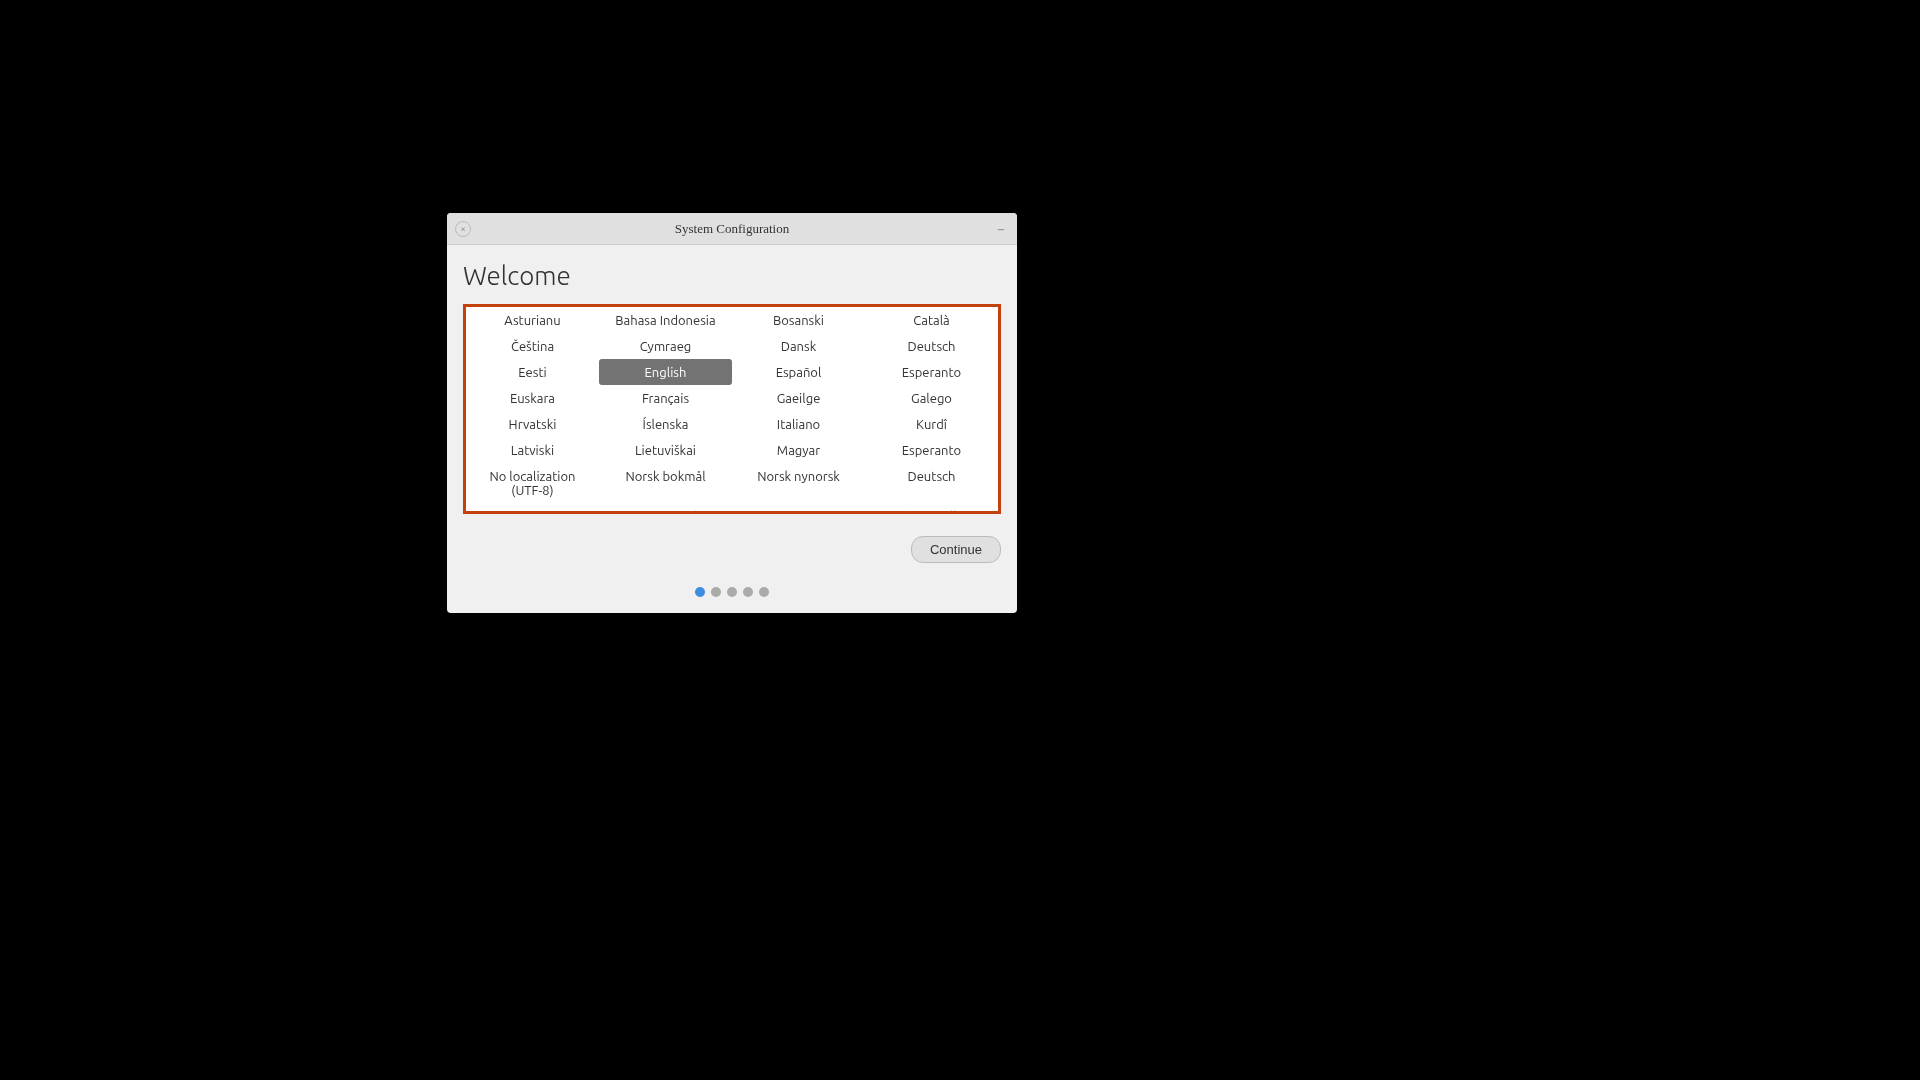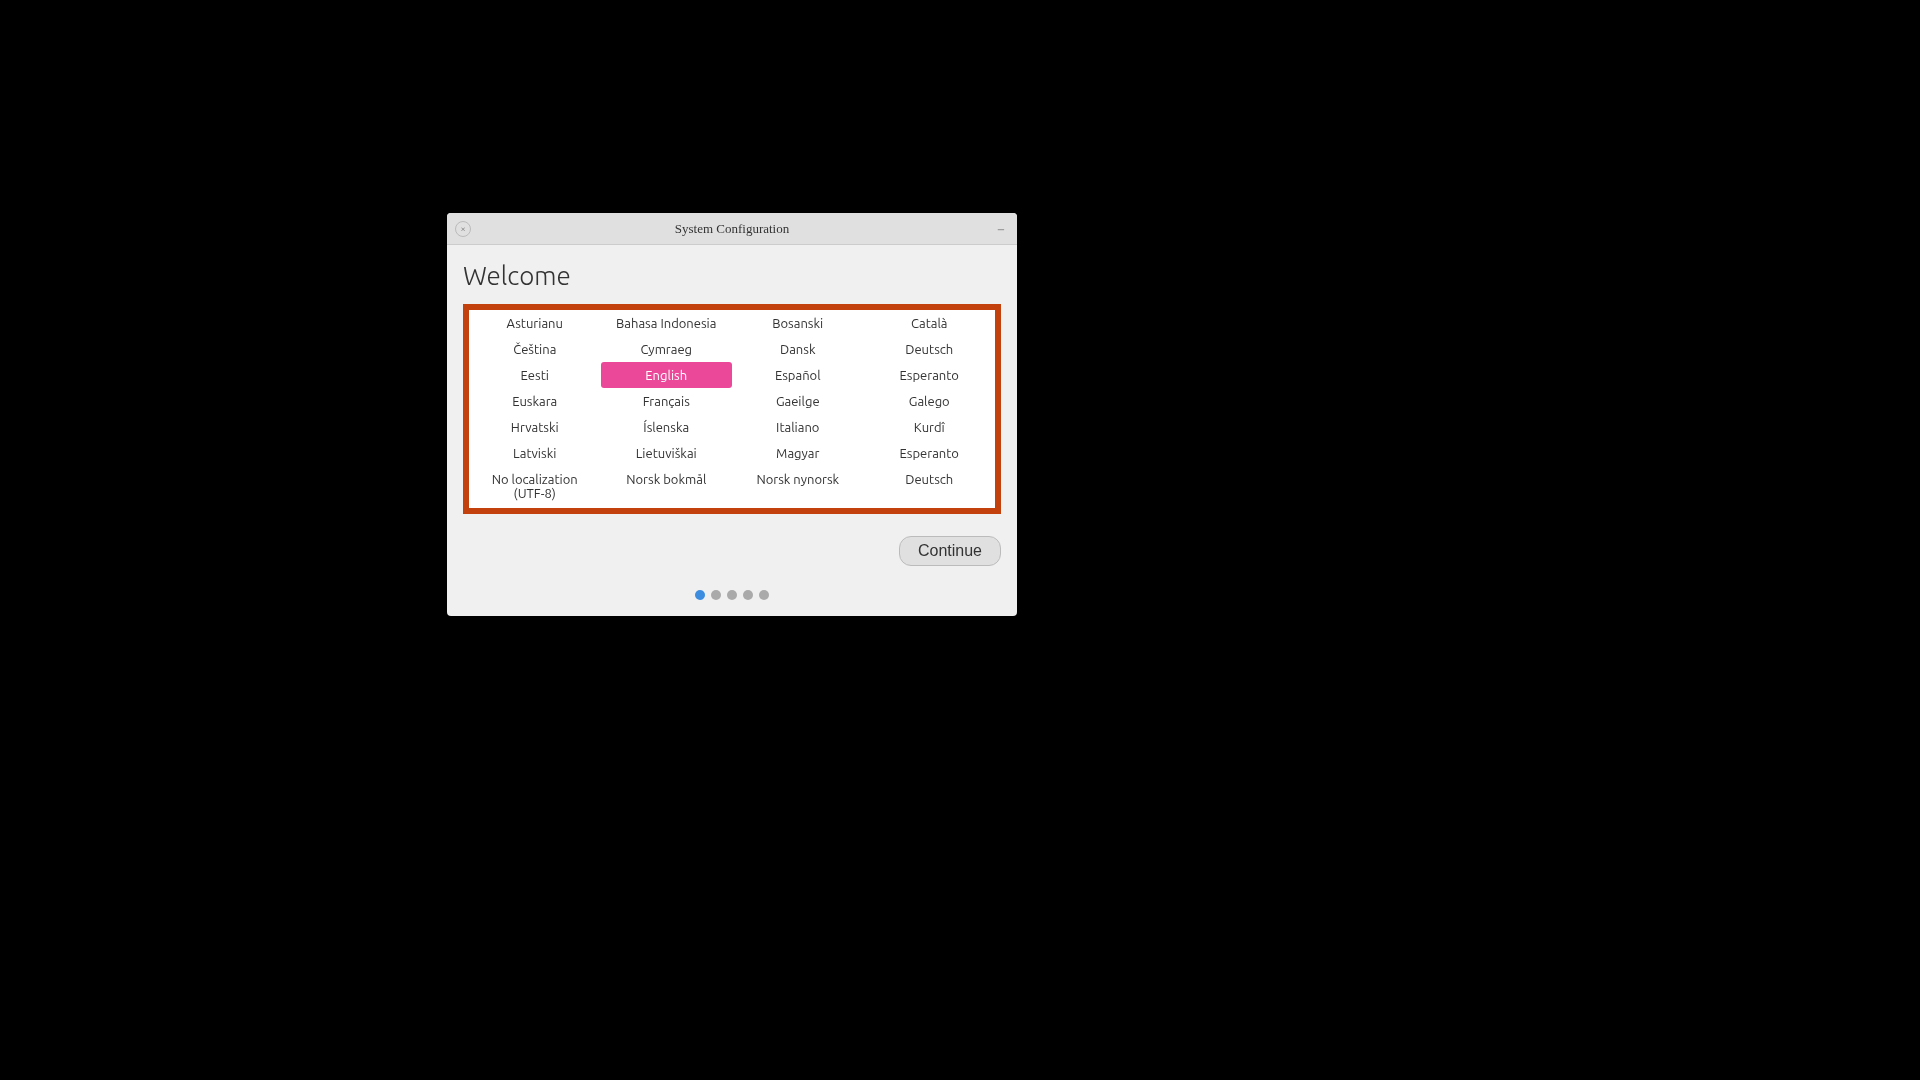--- a/index.html
+++ b/index.html
@@ -77,21 +77,21 @@
     }
 
     .welcome-title {
       font-size: 26px;
       font-weight: 300;
       color: #333;
       margin-bottom: 14px;
     }
 
     .language-list-container {
-      border: 6px solid #c2410c;
+      border: 3px solid #c2410c;
       background: #fff;
       height: 210px;
       overflow-y: auto;
     }
 
     .language-grid {
       display: grid;
       grid-template-columns: repeat(4, 1fr);
       width: 100%;
     }
@@ -99,38 +99,38 @@
     .lang-item {
       padding: 6px 10px;
       cursor: pointer;
       text-align: center;
       font-size: 13px;
       color: #333;
       border-bottom: none;
     }
 
     .lang-item.selected {
-      background: #ec4899;
+      background: #737373;
       color: #fff;
       border-radius: 3px;
     }
 
     .footer {
       display: flex;
       align-items: center;
       justify-content: flex-end;
       padding: 10px 16px 16px 16px;
     }
 
     .continue-btn {
       background: #e0e0e0;
       border: 1px solid #bbb;
       border-radius: 12px;
       padding: 5px 18px;
-      font-size: 16px;
+      font-size: 13px;
       color: #333;
       cursor: pointer;
     }
 
     .pagination {
       display: flex;
       align-items: center;
       justify-content: center;
       gap: 6px;
       padding: 8px 0 16px 0;

